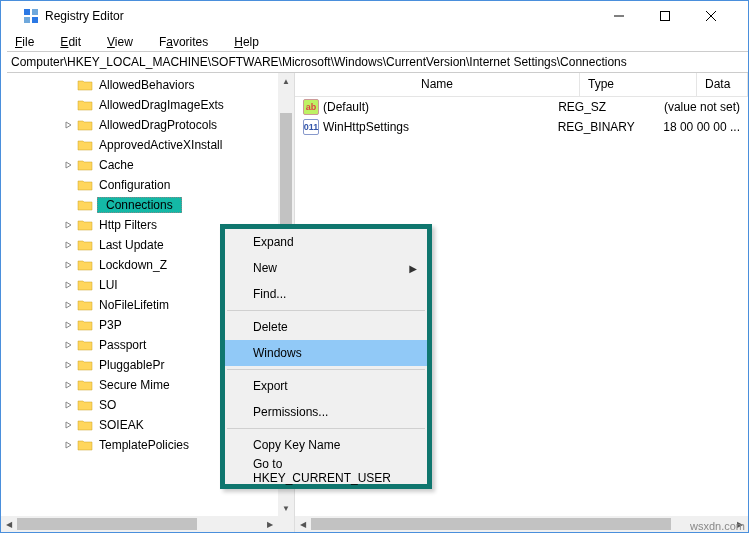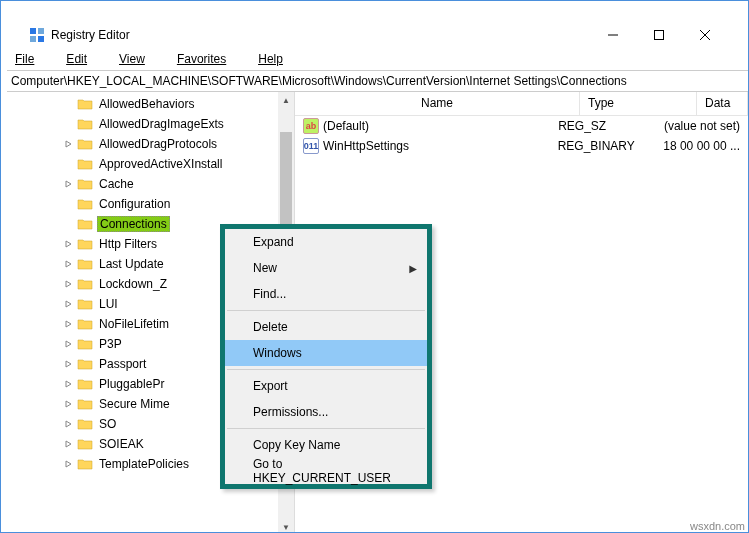--- a/index.html
+++ b/index.html
@@ -1,42 +1,42 @@
 <!DOCTYPE html>
 <html><head>
   <meta charset="utf-8">
   <style>
     * { margin:0; padding:0; box-sizing:border-box; font-family:"Segoe UI",Tahoma,sans-serif; font-size:12px; }
     body { width:749px; height:533px; background:#fff; border:1px solid #4a8fdc; position:relative; overflow:hidden; }
-    .titlebar { height:30px; display:flex; align-items:center; padding:0 20px;margin-top:19px; }
+    .titlebar { height:30px; display:flex; align-items:center; padding:0 14px; }
     .titlebar .app-icon { width:16px; height:16px; margin:0 6px 0 8px; }
     .titlebar .title { flex:1; font-size:12px; }
     .win-btns { display:flex; }
     .win-btn { width:46px; height:30px; display:flex; align-items:center; justify-content:center; }
-    .menubar { height:20px; display:flex; align-items:flex-start; padding:0 6px; font-size:12px; gap:16px;text-decoration:underline; }
+    .menubar { height:20px; display:flex; align-items:flex-end; padding:0 6px; font-size:12px; gap:10px; }
     .menu-item { padding:2px 8px; }
     .menu-item u { text-decoration:underline; }
     .addressbar { height:22px; border:1px solid #ccc; border-left:none; border-right:none; display:flex; align-items:center; padding:0 4px; font-size:12px; overflow:hidden; white-space:nowrap;margin-left:6px; }
     .content { display:flex; height:calc(100% - 30px - 20px - 22px); }
     .tree-pane { width:294px; border-right:1px solid #ddd; position:relative; overflow:hidden; }
     .tree-scroll { position:absolute; inset:0 16px 16px 0; overflow:hidden; }
     .tree-pane .vscroll { position:absolute; top:0; right:0; width:16px; bottom:16px; background:#f0f0f0; }
     .vscroll .thumb { background:#c2c2c2; position:absolute; left:2px; right:2px; top:40px; height:120px; }
     .vscroll .arrow { position:absolute; left:0; right:0; height:16px; display:flex; align-items:center; justify-content:center; color:#555; font-size:8px; }
     .vscroll .arrow.up { top:0; } .vscroll .arrow.down { bottom:0; }
     .tree-pane .hscroll { position:absolute; bottom:0; left:0; right:16px; height:16px; background:#f0f0f0; }
     .hscroll .thumb { background:#c2c2c2; position:absolute; top:2px; bottom:2px; left:16px; width:180px; }
     .hscroll .arrow { position:absolute; top:0; bottom:0; width:16px; display:flex; align-items:center; justify-content:center; color:#555; font-size:8px; }
     .hscroll .arrow.left { left:0; } .hscroll .arrow.right { right:0; }
     .scroll-corner { position:absolute; right:0; bottom:0; width:16px; height:16px; background:#f0f0f0; }
     .tree-body { padding-top:2px; }
     .tree-item { display:flex; align-items:center; height:20px; padding-left:60px; white-space:nowrap; }
     .tree-item .expander { width:16px; display:inline-flex; justify-content:center; color:#888; font-size:10px; }
     .tree-item .folder { width:16px; height:14px; display:inline-block; margin-right:4px; }
-    .tree-item.selected .label-bg { background:#84cc16; border:1px dotted #888; padding:0 2px; }
+    .tree-item.selected .label-bg { background:#14b8a6; border:1px dotted #888; padding:0 8px; }
     .tree-item .label { padding:0 2px; }
     .list-pane { flex:1; position:relative; overflow:hidden; }
     .list-header { height:24px; border-bottom:1px solid #e5e5e5; display:flex; }
     .col { padding:4px 8px; border-right:1px solid #e5e5e5; font-size:12px; }
     .col.name { width:285px;text-align:center; } .col.type { width:117px; } .col.data { flex:1; }
     .list-body { }
     .list-row { display:flex; height:20px; align-items:center; }
     .cell { padding:0 8px; font-size:12px; white-space:nowrap; }
     .cell.name { width:285px; display:flex; align-items:center; }
     .cell.type { width:117px; } .cell.data { flex:1; }

